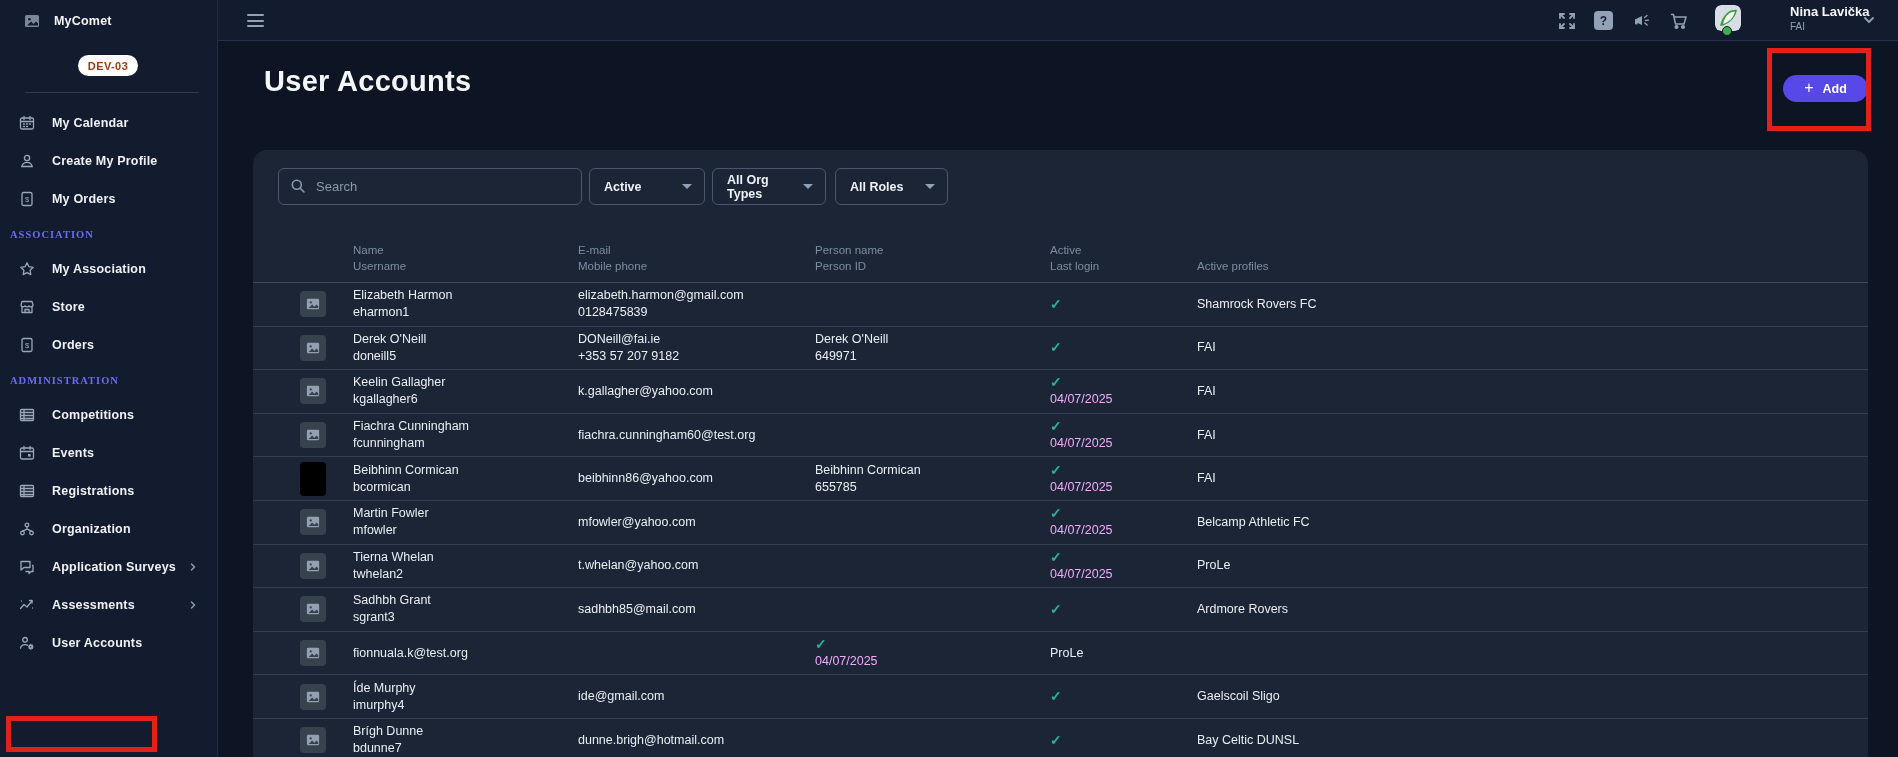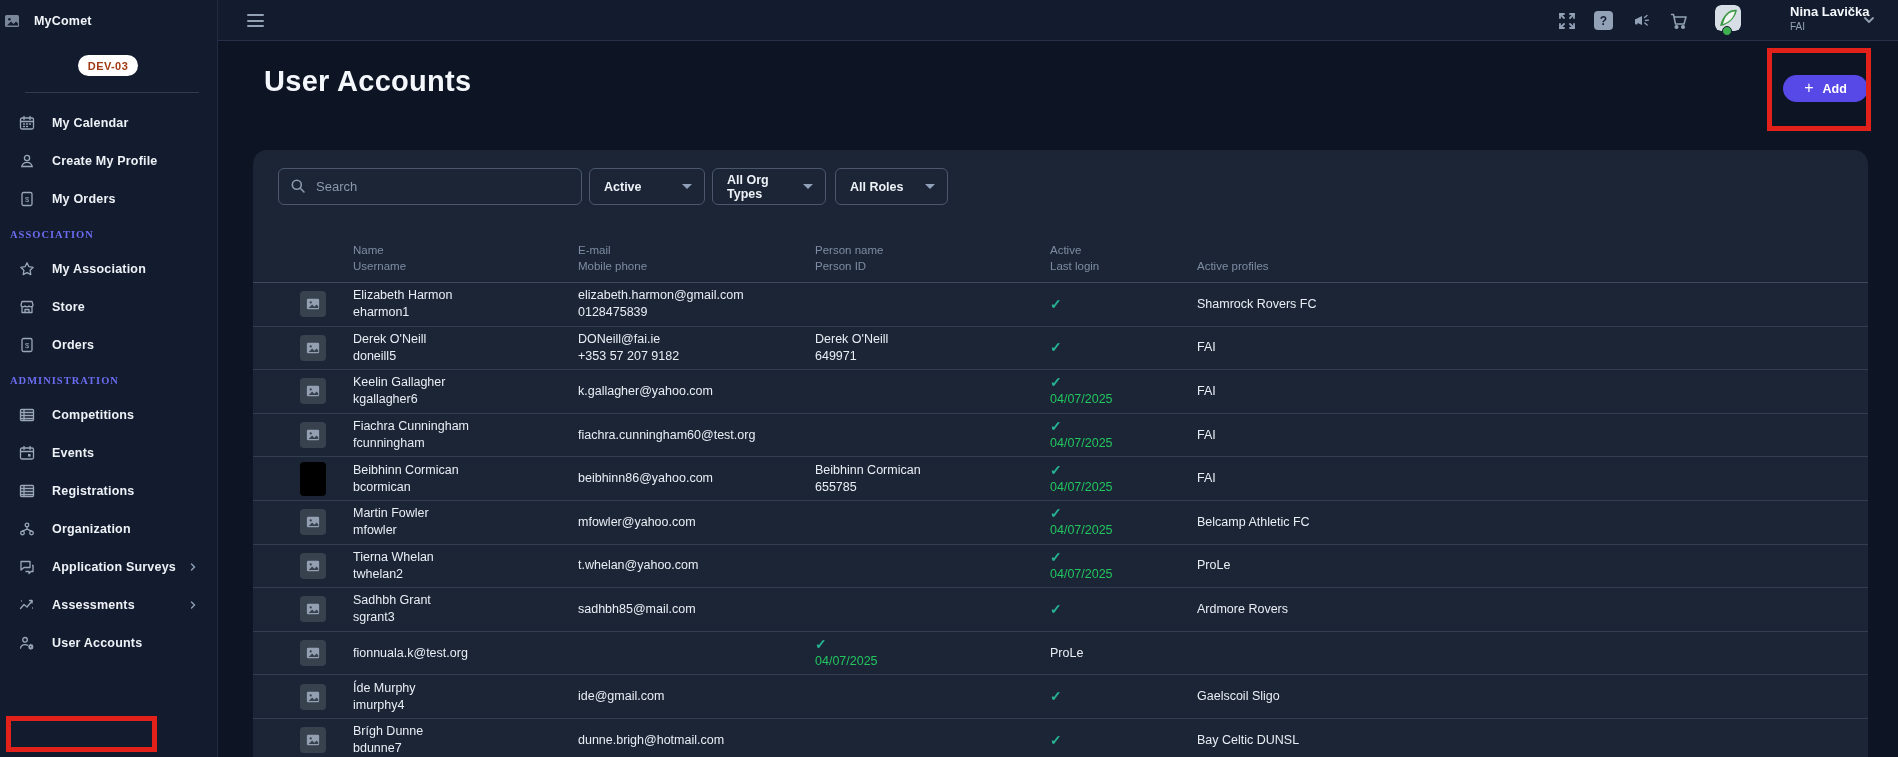--- a/index.html
+++ b/index.html
@@ -8,21 +8,21 @@
     font-family:"Liberation Sans", sans-serif;
     background:#0d1423;
     color:#e9edf4;
     position:relative;
   }
   
   .sidebar {
     position:absolute; left:0; top:0; width:218px; height:757px;
     background:#131c2e; border-right:1px solid #202b40; z-index:2;
   }
-  .logo-row { position:absolute; left:0; top:0; width:100%; height:41px; display:flex; align-items:center; padding-left:4px; gap:14px; }
+  .logo-row { position:absolute; left:0; top:0; width:100%; height:41px; display:flex; align-items:center; padding-left:24px; gap:14px; }
   .logo-icon { width:16px; height:16px; color:#8d99ac; display:inline-flex; }
   .logo-text { font-size:12.5px; font-weight:bold; color:#f2f5fa; letter-spacing:.2px; }
   .env-badge {
     position:absolute; left:78px; top:55px; width:60px; height:21px;
     border-radius:11px; display:flex; align-items:center; justify-content:center;
     font-size:11px; font-weight:bold; letter-spacing:.4px;
   }
   .sidebar-divider { position:absolute; left:25px; right:18px; top:92px; height:1px; background:rgba(255,255,255,.14); }
   .nav { position:absolute; left:0; top:104px; width:100%; }
   .nav-item {
@@ -96,21 +96,21 @@
   .trow { height:43.6px; align-items:center; border-bottom:1px solid rgba(151,166,189,.20); cursor:pointer; }
   .cell { font-size:12.5px; line-height:17px; color:#e9eef5; }
   .avatar {
     width:26px; height:26px; border-radius:4px; background:#38424f;
     display:flex; align-items:center; justify-content:center; color:#9fabbc;
   }
   .avatar svg { width:14px; height:14px; }
   .avatar.photo { background:#000; width:26px; height:34px; }
   .active-cell { display:flex; flex-direction:column; justify-content:center; }
   .check { color:#27b392; font-size:14px; font-weight:bold; line-height:17px; }
-  .last-login { font-size:12.5px; color:#22c55e; line-height:17px; }
+  .last-login { font-size:12.5px; color:#f0abfc; line-height:17px; }
 </style>
 </head>
 <body>
 
 <div class="sidebar">
   <div class="logo-row">
     <span class="logo-icon">
       <svg viewBox="0 0 16 16" fill="currentColor">
           <rect x="1" y="2" width="14" height="12" rx="1.5" fill="currentColor" opacity=".85"></rect>
           <circle cx="5.4" cy="6.2" r="1.3" fill="#131c2e"></circle>

